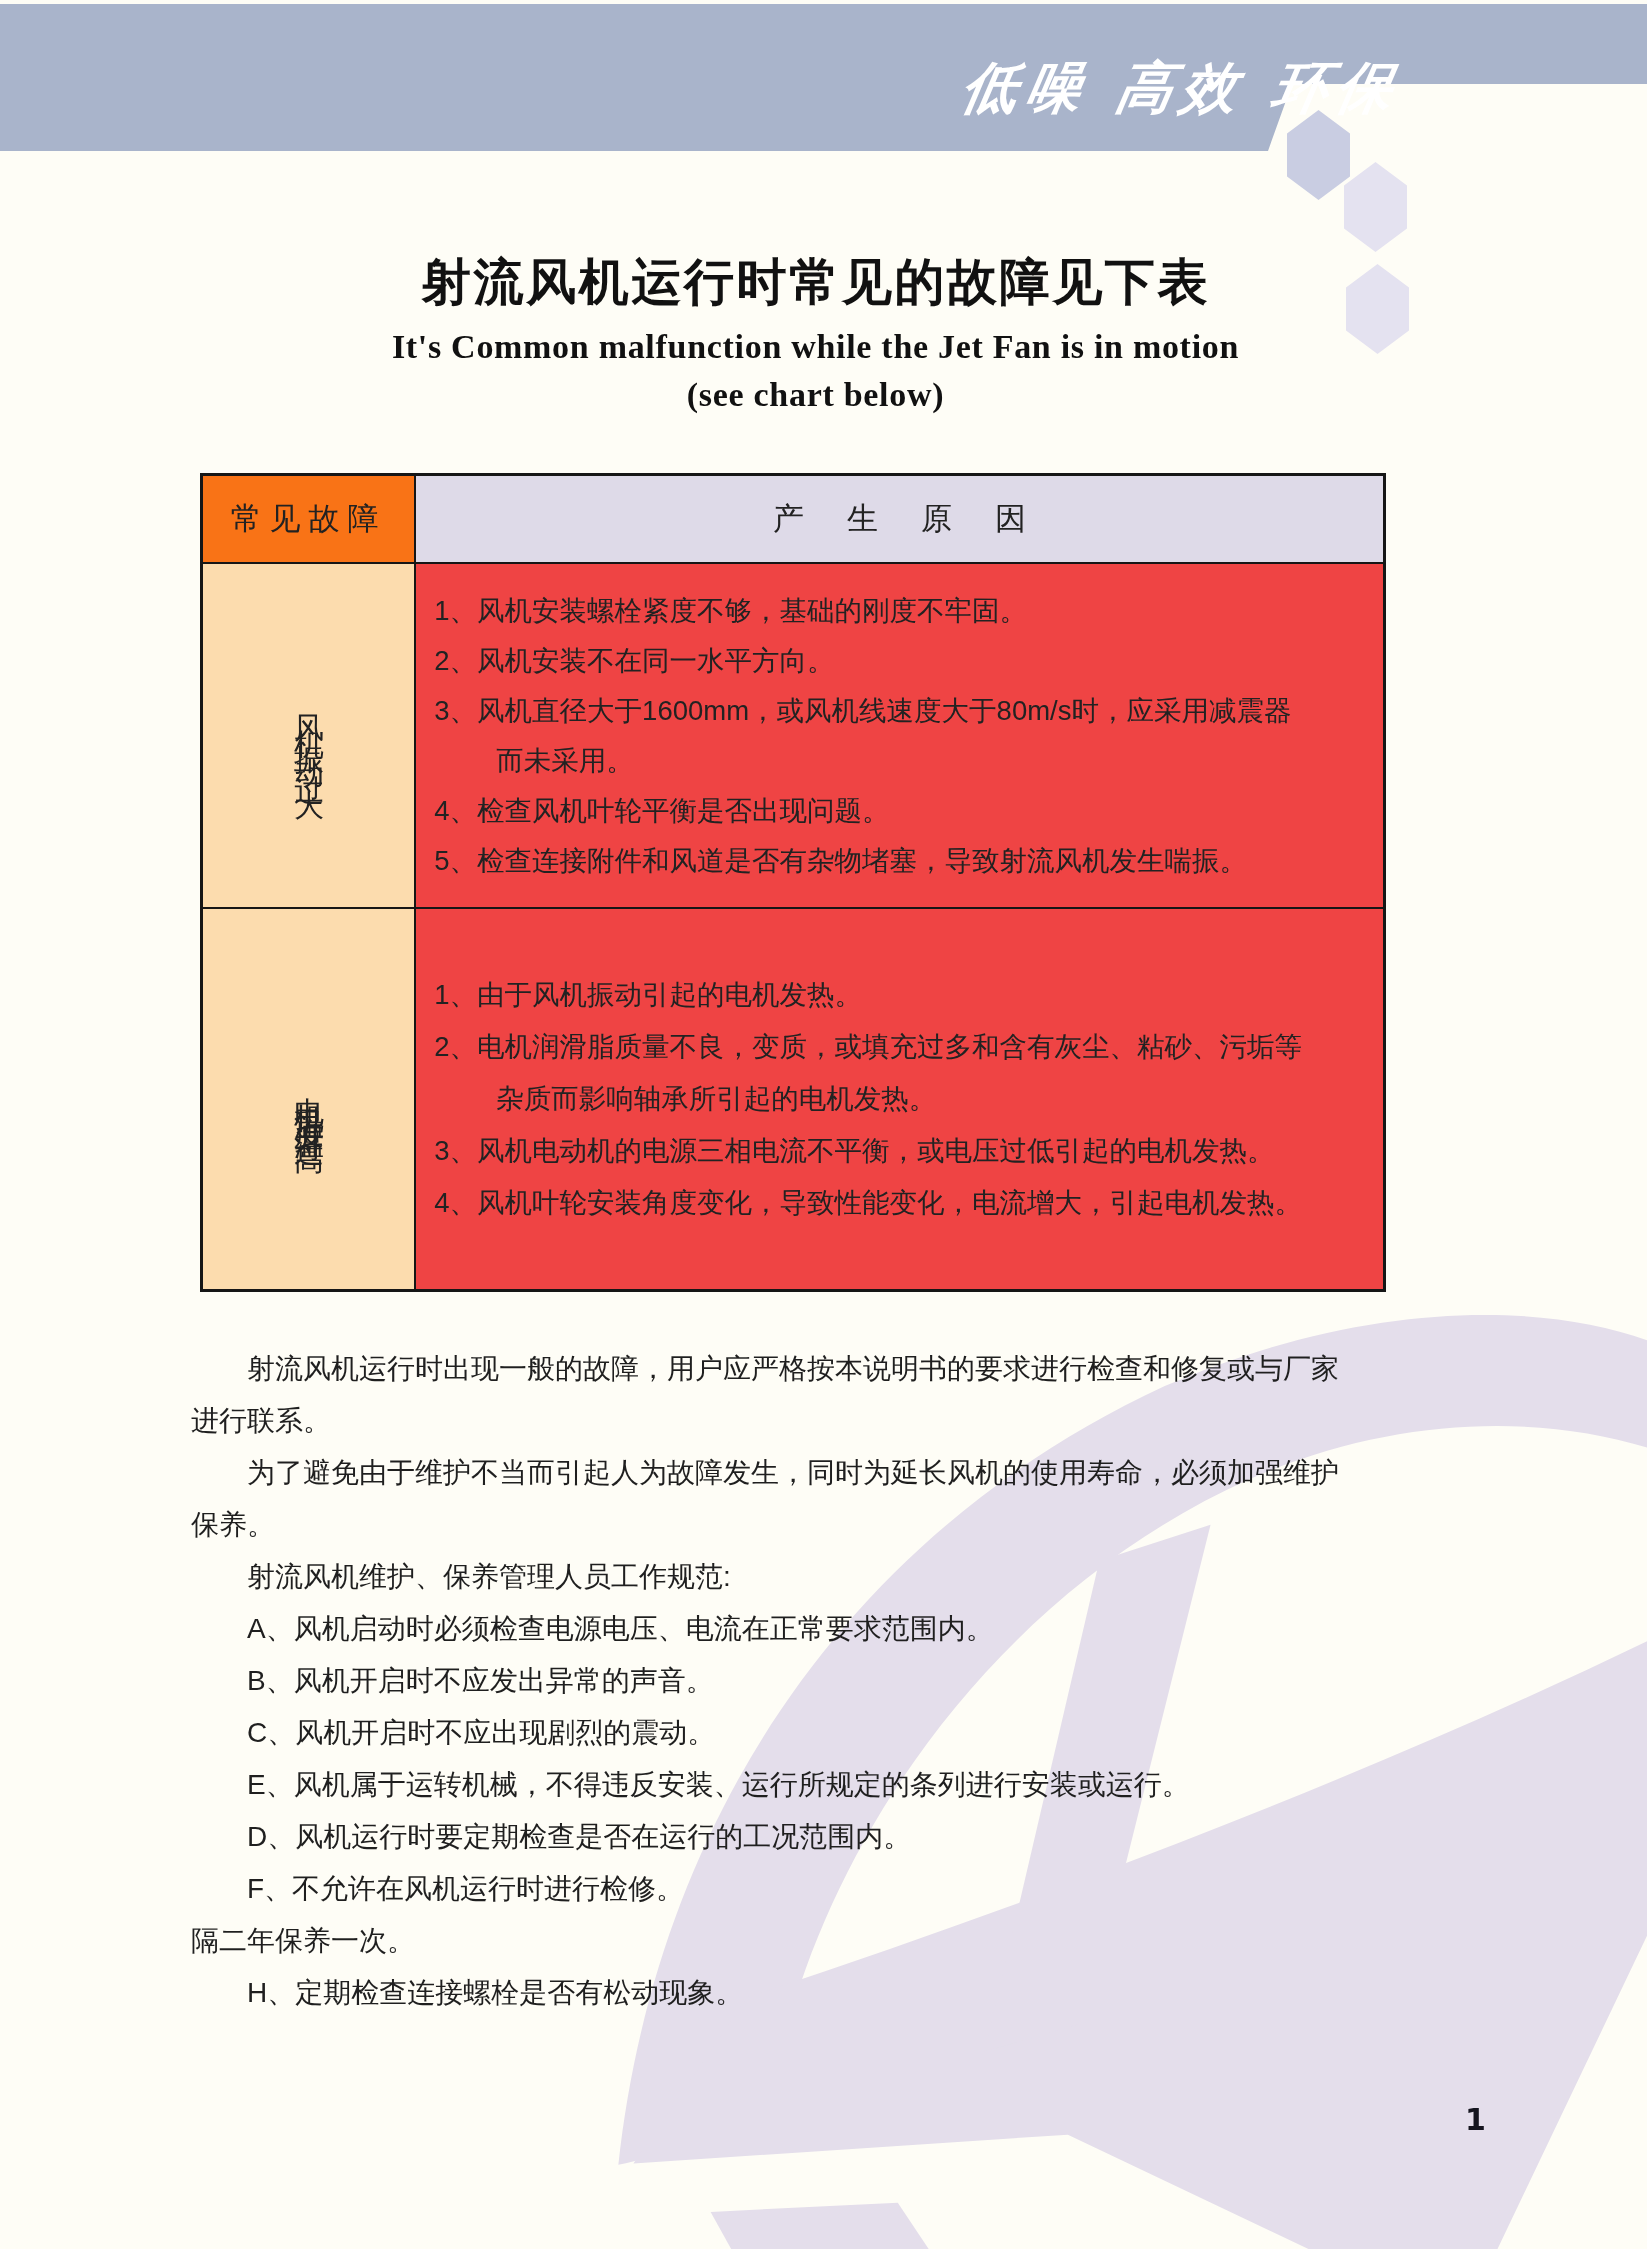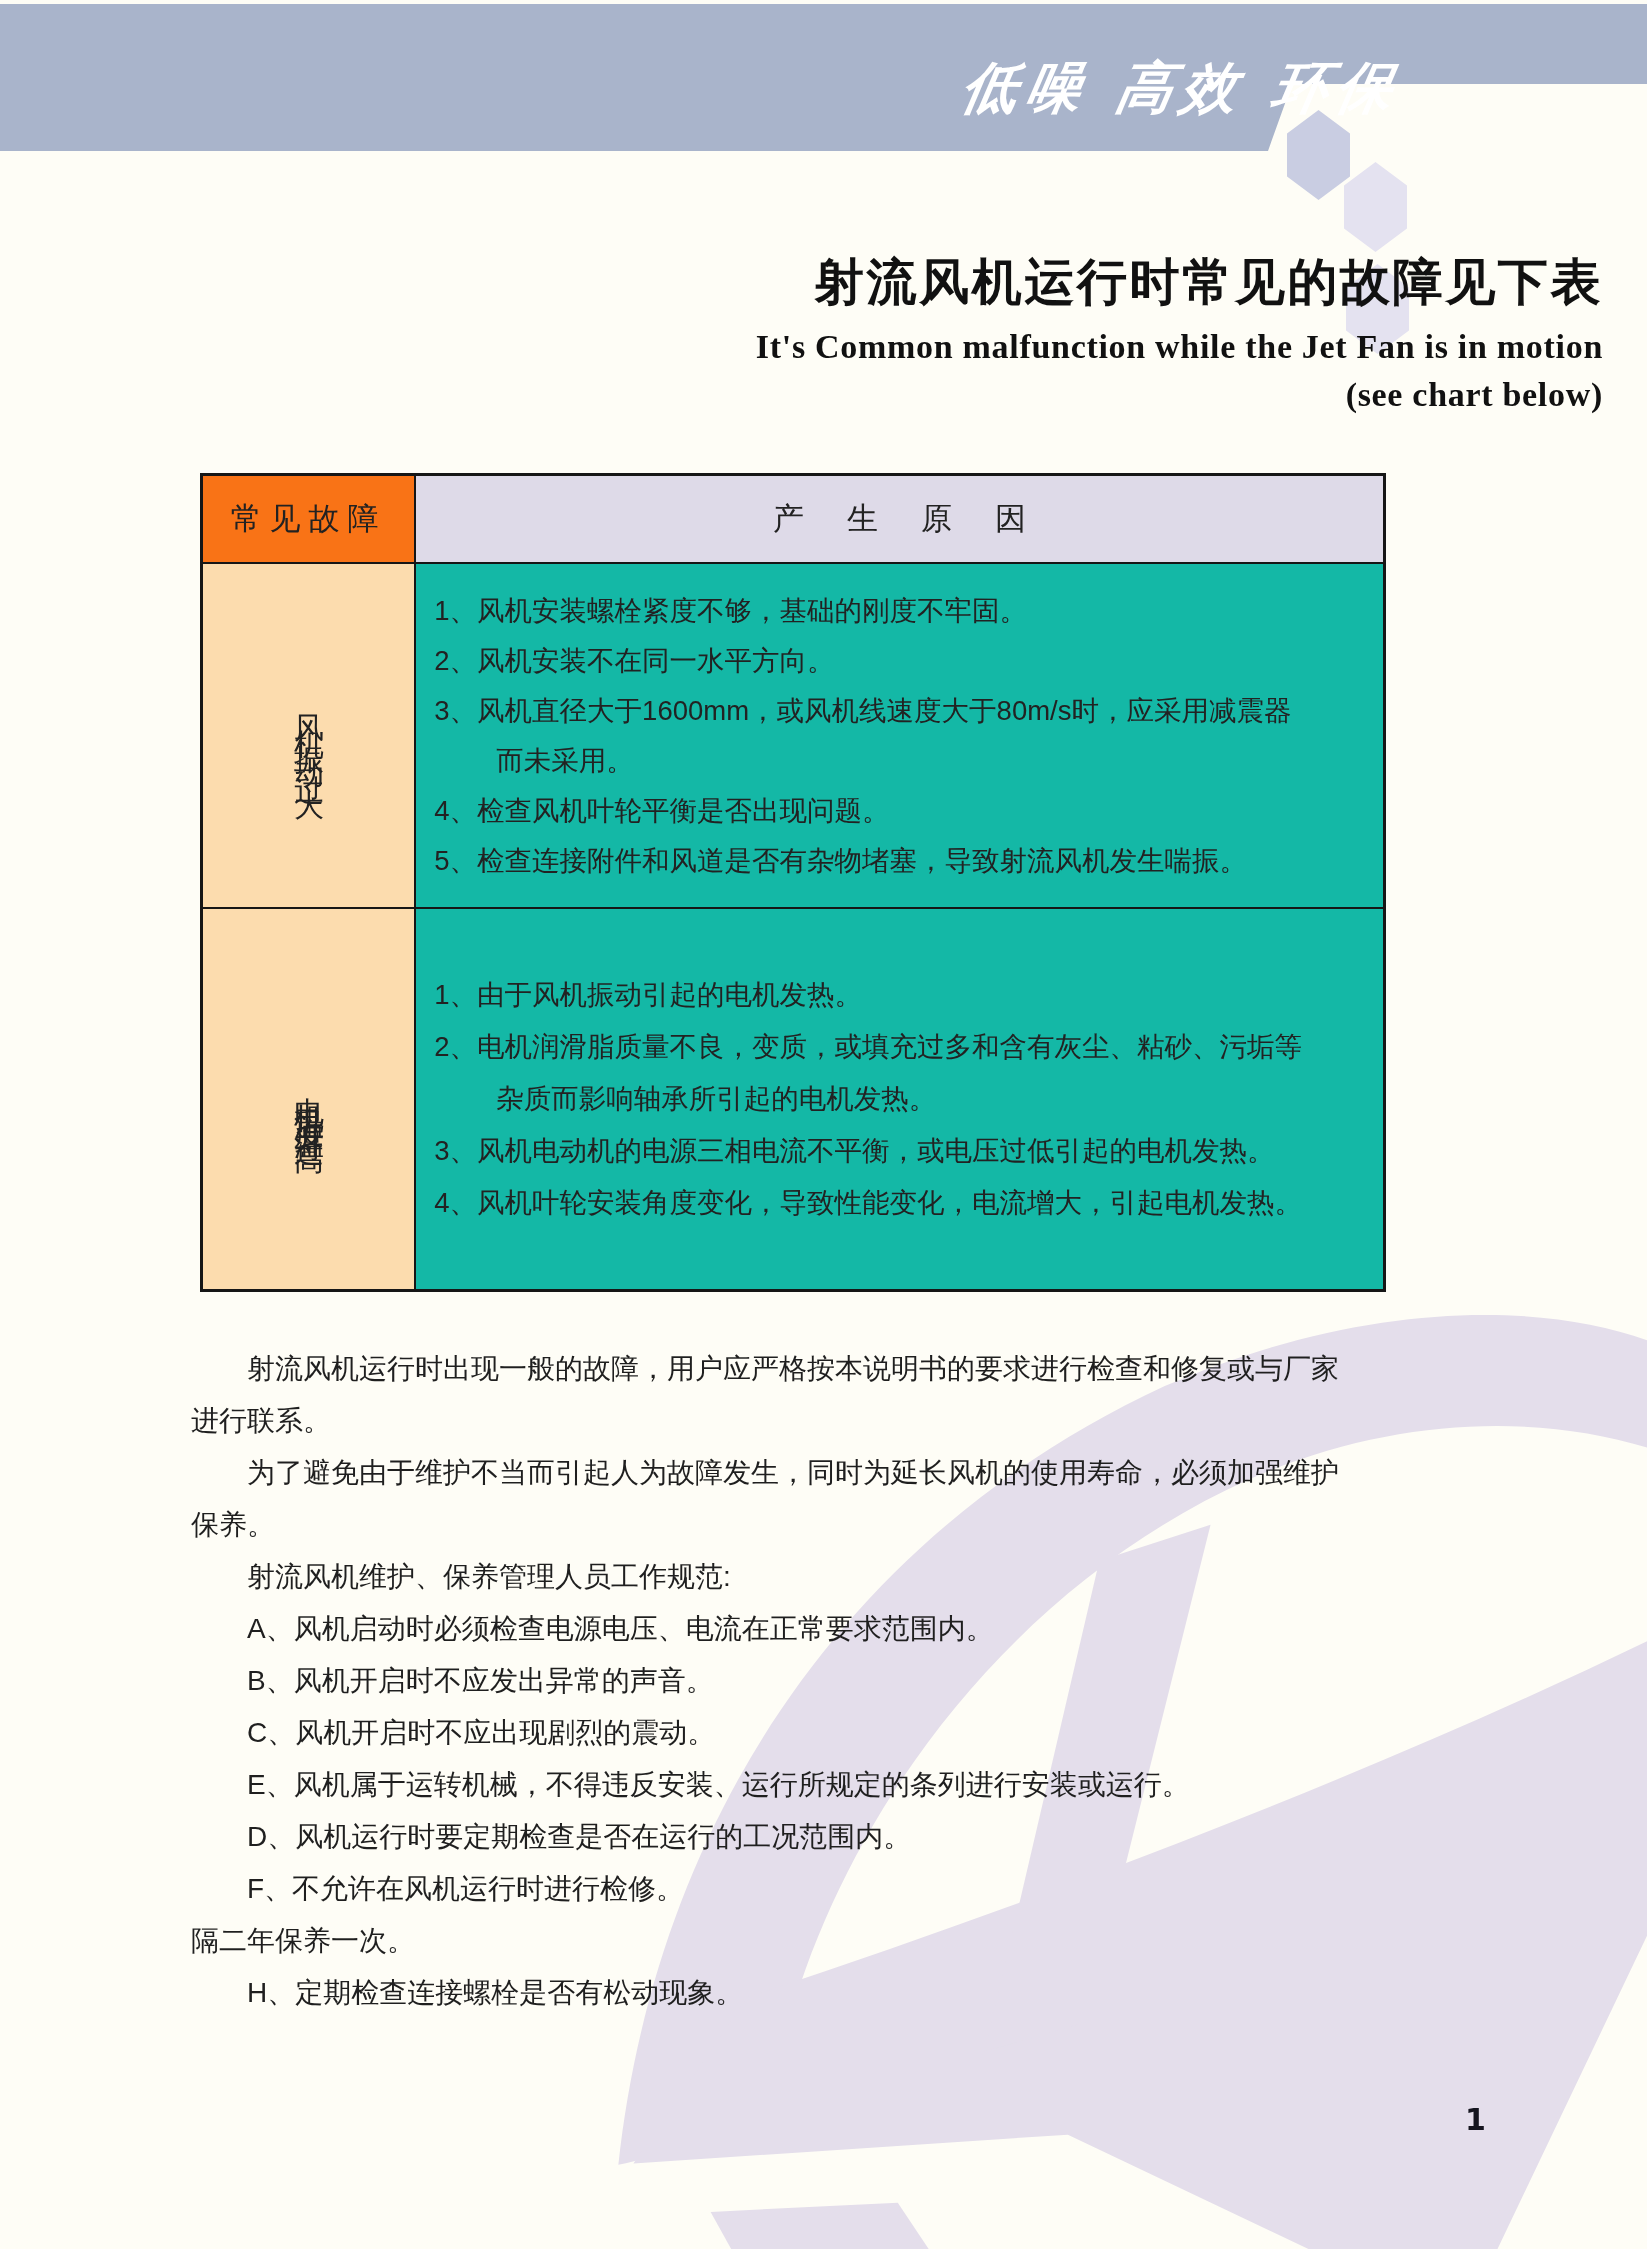--- a/index.html
+++ b/index.html
@@ -26,21 +26,21 @@
   }
   .hex { position:absolute; z-index:1; }
   .hex-shape { width:100%; height:100%; clip-path:polygon(50% 0,100% 26%,100% 74%,50% 100%,0 74%,0 26%); }
   .hex1 { left:1287px; top:110px; width:63px; height:90px; }
   .hex1 .hex-shape { background:#c9cde2; }
   .hex2 { left:1344px; top:162px; width:63px; height:90px; }
   .hex2 .hex-shape { background:#e4e2f0; }
   .hex3 { left:1346px; top:264px; width:63px; height:90px; }
   .hex3 .hex-shape { background:#e4e2f0; }
   
-  .title-wrap { position:absolute; left:0; top:249px; width:1603px; text-align:right; z-index:2; }
+  .title-wrap { position:absolute; left:14px; top:249px; width:1603px; text-align:center; z-index:2; }
   .title-zh {
     margin:0; font-size:50px; font-weight:bold; color:#111111;
     font-family:"Liberation Sans", sans-serif; letter-spacing:2.6px;
   }
   .title-en {
     margin:11.8px 0 0 0; font-size:34px; font-weight:bold; color:#111111;
     font-family:"Liberation Serif", serif; letter-spacing:0.7px;
   }
   .title-en2 { margin-top:10px; }
   
@@ -64,21 +64,21 @@
   .cell-fault {
     background:#fcdcae; display:flex; align-items:center; justify-content:center;
   }
   .vert {
     writing-mode:vertical-rl; text-orientation:upright;
     font-size:30px; color:#222222;
   }
   .vert-r1 { letter-spacing:15px; }
   .vert-r2 { letter-spacing:6.5px; }
   .cell-causes {
-    background:#14b8a6; display:flex; flex-direction:column; justify-content:center;
+    background:#ef4444; display:flex; flex-direction:column; justify-content:center;
     padding-left:18.3px; padding-right:6.5px; font-size:27.5px; color:#222222;
   }
   .cell-causes-r1 .cause-line { line-height:50px; }
   .cell-causes-r2 .cause-line { line-height:52px; }
   .cause-line { white-space:pre-line; padding-left:62px; text-indent:-62px; }
   
   .body-text {
     position:absolute; left:191px; top:1343px; width:1283px; z-index:2;
     font-size:28px; color:#1f1f1f;
   }

